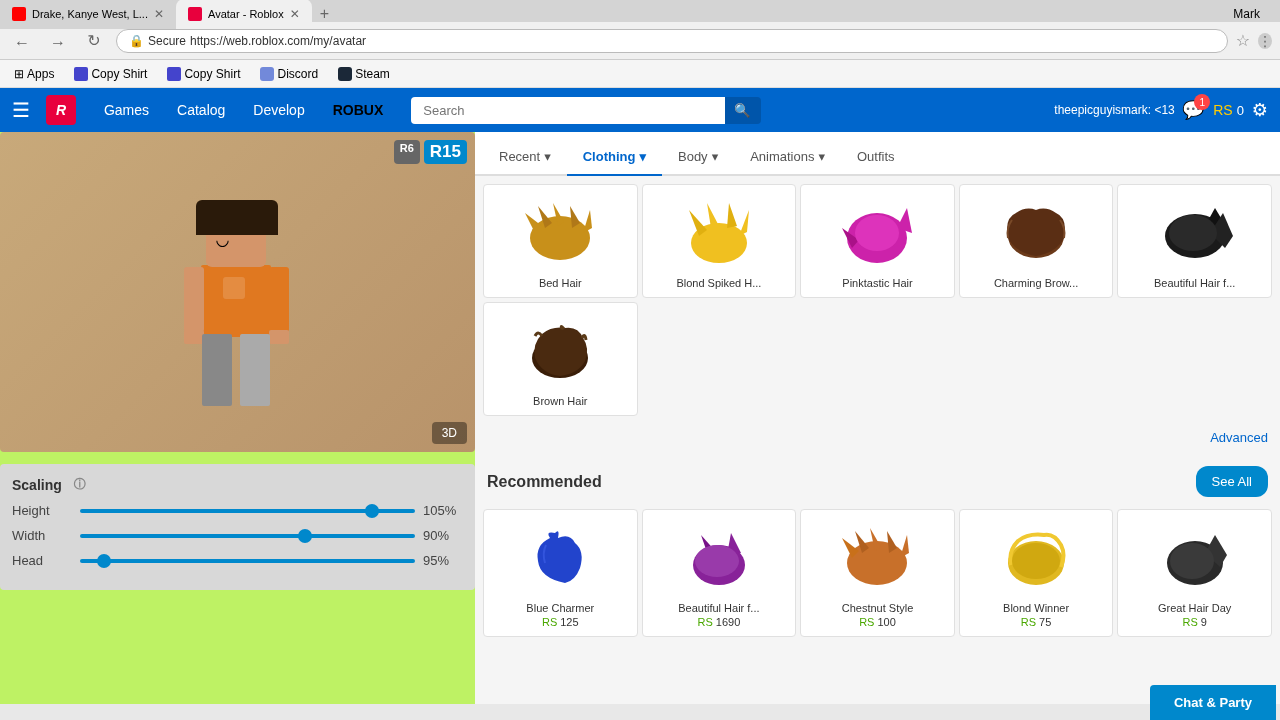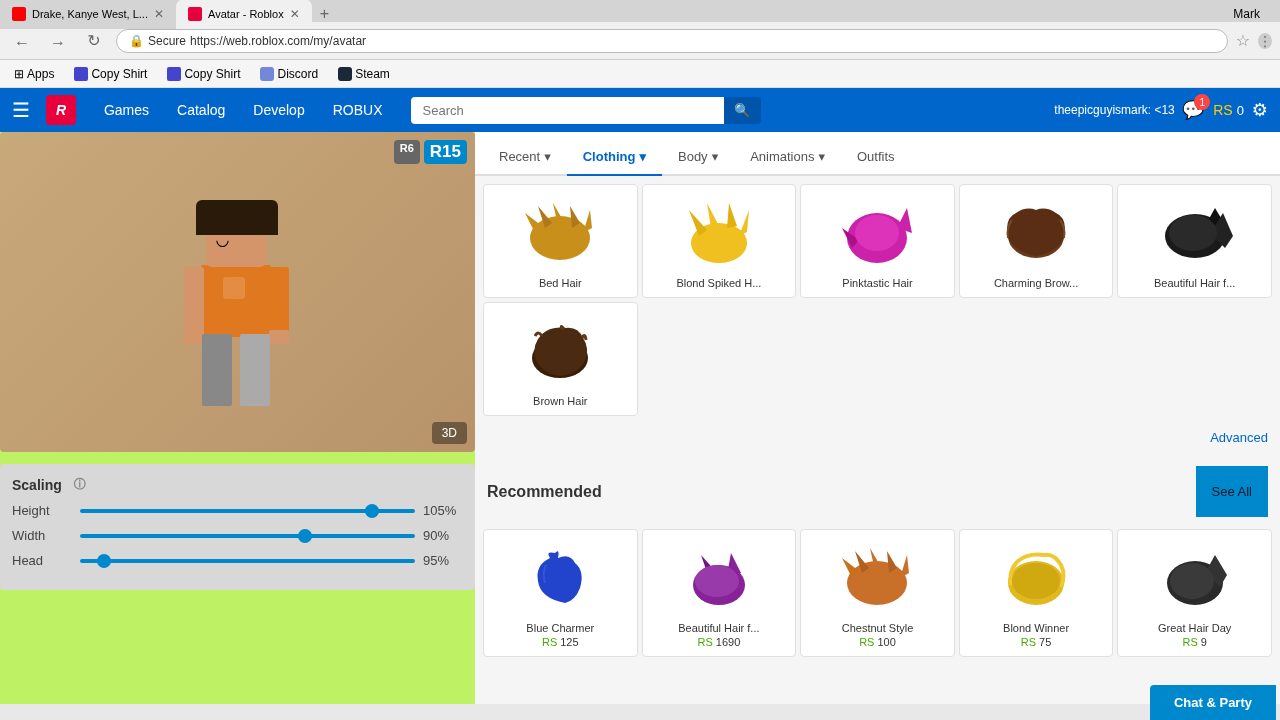--- a/index.html
+++ b/index.html
@@ -28,21 +28,21 @@
 
     .browser-bookmarks { display: flex; align-items: center; background: #f5f5f5; padding: 3px 8px; gap: 8px; height: 28px; border-bottom: 1px solid #ddd; font-size: 12px; }
     .bookmark-item { display: flex; align-items: center; gap: 3px; cursor: pointer; padding: 2px 6px; border-radius: 3px; }
 
     
     .roblox-header { background: #0066cc; display: flex; align-items: center; height: 44px; padding: 0 12px; gap: 16px; }
     .menu-icon { color: white; font-size: 20px; cursor: pointer; }
     .roblox-logo { background: #e8003d; color: white; width: 30px; height: 30px; border-radius: 4px; display: flex; align-items: center; justify-content: center; font-weight: bold; font-size: 14px; font-style: italic; }
     .roblox-nav-links { display: flex; gap: 4px; }
     .roblox-nav-link { color: white; text-decoration: none; font-size: 14px; padding: 6px 12px; border-radius: 4px; cursor: pointer; }
-    .robux-link { color: #ffffff; font-weight: normal; }
+    .robux-link { color: #000000; font-weight: bold; }
     .search-container { flex: 1; display: flex; max-width: 350px; }
     .search-input { flex: 1; padding: 6px 12px; border: none; border-radius: 4px 0 0 4px; font-size: 13px; outline: none; }
     .search-btn { background: #0055aa; color: white; border: none; padding: 6px 10px; border-radius: 0 4px 4px 0; cursor: pointer; }
     .header-right { margin-left: auto; display: flex; align-items: center; gap: 8px; }
     .username { color: white; font-size: 12px; }
     .badge { background: #ff4444; color: white; border-radius: 50%; width: 16px; height: 16px; font-size: 10px; display: flex; align-items: center; justify-content: center; position: absolute; top: -5px; right: -5px; }
     .robux-display { color: white; font-size: 13px; display: flex; align-items: center; gap: 4px; }
 
     
     .main-content { display: flex; height: calc(720px - 148px); }
@@ -73,21 +73,21 @@
     .filter-tab { padding: 10px 16px; font-size: 13px; color: #555; cursor: pointer; border-bottom: 2px solid transparent; margin-bottom: -2px; display: flex; align-items: center; gap: 4px; }
     .filter-tab.active { color: #0066cc; border-bottom: 2px solid #0066cc; font-weight: bold; }
 
     .items-grid { display: grid; grid-template-columns: repeat(5, 1fr); gap: 4px; padding: 8px; }
     .item-card { background: #fff; border: 1px solid #e0e0e0; border-radius: 4px; padding: 8px; cursor: pointer; display: flex; flex-direction: column; align-items: center; }
     .item-thumbnail { width: 90px; height: 80px; display: flex; align-items: center; justify-content: center; margin-bottom: 4px; }
     .item-name { font-size: 11px; color: #333; text-align: center; word-break: break-word; }
 
     .section-header { display: flex; justify-content: space-between; align-items: center; padding: 12px 12px 4px; }
     .section-title { font-size: 16px; font-weight: bold; color: #333; }
-    .see-all-btn { background: #0088cc; color: #0f172a; border: none; padding: 18px 16px; border-radius: 0; font-size: 13px; cursor: pointer; }
+    .see-all-btn { background: #0088cc; color: #ffffff; border: none; padding: 8px 16px; border-radius: 12px; font-size: 13px; cursor: pointer; }
 
     .advanced-link { text-align: right; padding: 4px 12px 8px; }
     .advanced-link a { color: #0066cc; text-decoration: none; font-size: 13px; cursor: pointer; margin-top: 48px; }
 
     .item-price { display: flex; align-items: center; gap: 3px; font-size: 11px; color: #333; margin-top: 2px; }
     .robux-icon { color: #4aa800; font-size: 11px; }
 
     
     .chat-party-bar { position: fixed; bottom: 0; right: 4px; background: #0088cc; color: white; padding: 10px 24px; font-size: 13px; font-weight: bold; cursor: pointer; border-radius: 4px 0 0 0; }
   </style>

